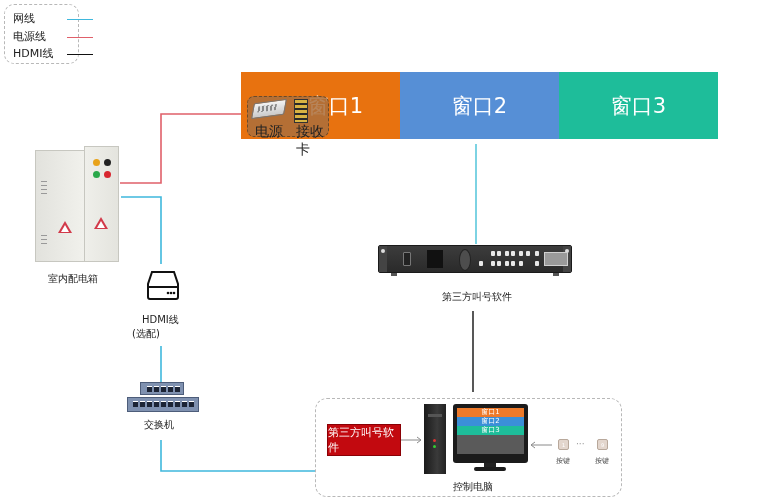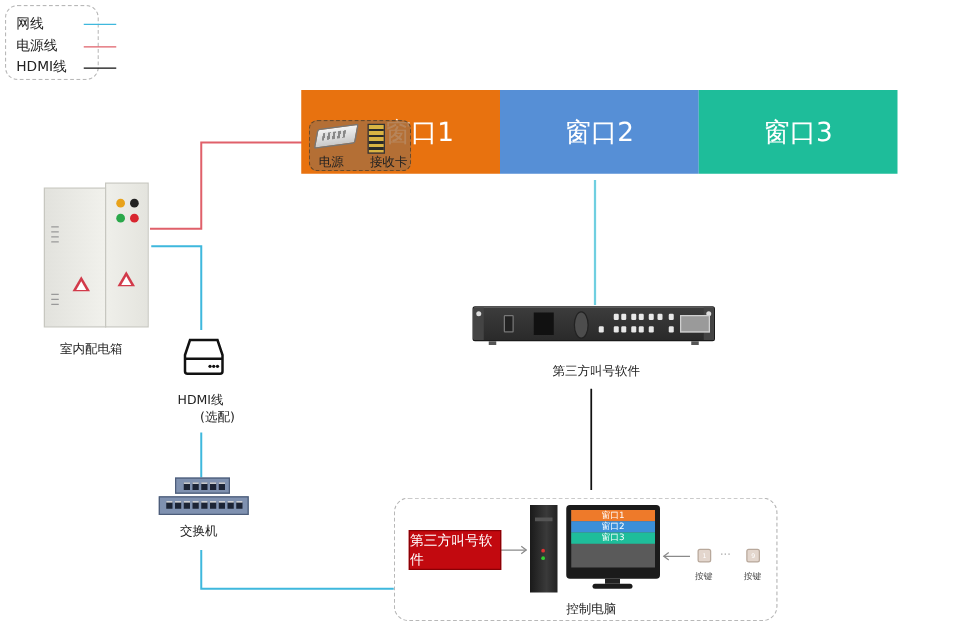--- a/index.html
+++ b/index.html
@@ -24,21 +24,21 @@
     .screen { left: 241px; top: 72px; width: 477px; height: 67px; display: flex; }
     .win { flex: 1; display: flex; align-items: center; justify-content: center; color: #fff; font-size: 21px; letter-spacing: 0px; }
     .win1 { background: #e8720f; }
     .win2 { background: #568fd6; }
     .win3 { background: #1ebd9a; }
 
     .inset {
       left: 247px; top: 96px; width: 82px; height: 41px;
       background: rgba(170,110,60,0.85); border: 1px dashed #6a4a2a; border-radius: 7px; box-sizing: border-box;
     }
-    .inset-label { position: absolute; font-size: 10px; color: #222; top: 26px; font-family: Liberation Mono, monospace; }
+    .inset-label { position: absolute; font-size: 14px; color: #222; top: 26px; font-family: Liberation Mono, monospace; }
     .psu {
       position: absolute; left: 5px; top: 4px; width: 30px; height: 14px;
       background: linear-gradient(#f3f3f3, #c9c9c9); border: 1px solid #777; border-radius: 2px;
       transform: skewX(-18deg) rotate(-8deg);
     }
     .psu::after { content: ""; position: absolute; left: 4px; top: 3px; width: 18px; height: 6px; background: repeating-linear-gradient(90deg,#888 0 2px,#ddd 2px 4px); }
     .rcard {
       position: absolute; left: 46px; top: 2px; width: 12px; height: 22px;
       background: repeating-linear-gradient(180deg,#d8b443 0 3px,#2a2a2a 3px 5px);
       border: 1px solid #333;
@@ -188,21 +188,21 @@
 <div class="abs caption" style="left:48px; top:272px">室内配电箱</div>
 
 <svg class="abs plc" viewBox="0 0 34 30">
   <path d="M6 2 H28 L32 14 V27 Q32 29 30 29 H4 Q2 29 2 27 V14 Z" fill="#fff" stroke="#111" stroke-width="2"></path>
   <line x1="2" y1="17" x2="32" y2="17" stroke="#111" stroke-width="2"></line>
   <circle cx="22" cy="23" r="1.3" fill="#111"></circle>
     <circle cx="25" cy="23" r="1.3" fill="#111"></circle>
     <circle cx="28" cy="23" r="1.3" fill="#111"></circle>
 </svg>
 <div class="abs caption" style="left:142px; top:313px">HDMI线</div>
-<div class="abs caption" style="left:160px; top:327px">(选配)</div>
+<div class="abs caption" style="left:132px; top:327px">(选配)</div>
 
 <div class="abs sw-top">
   <div class="port" style="left:6px"></div>
     <div class="port" style="left:13px"></div>
     <div class="port" style="left:20px"></div>
     <div class="port" style="left:27px"></div>
     <div class="port" style="left:34px"></div>
 </div>
 <div class="abs sw-bot">
   <div class="port" style="left:5px"></div>

